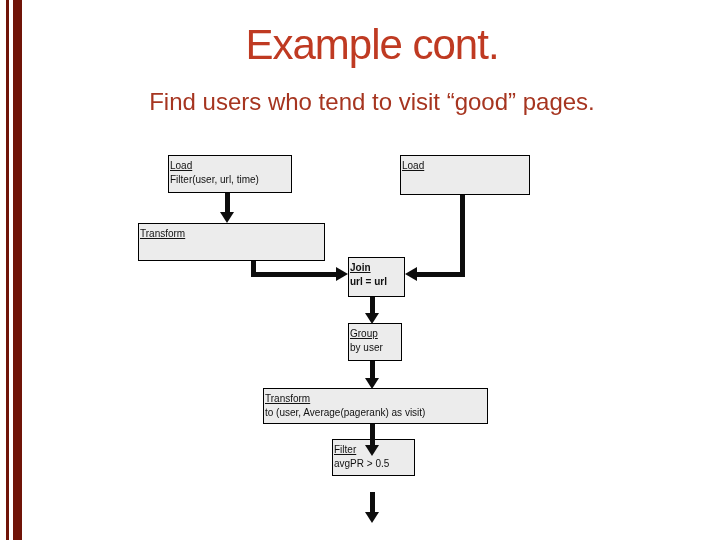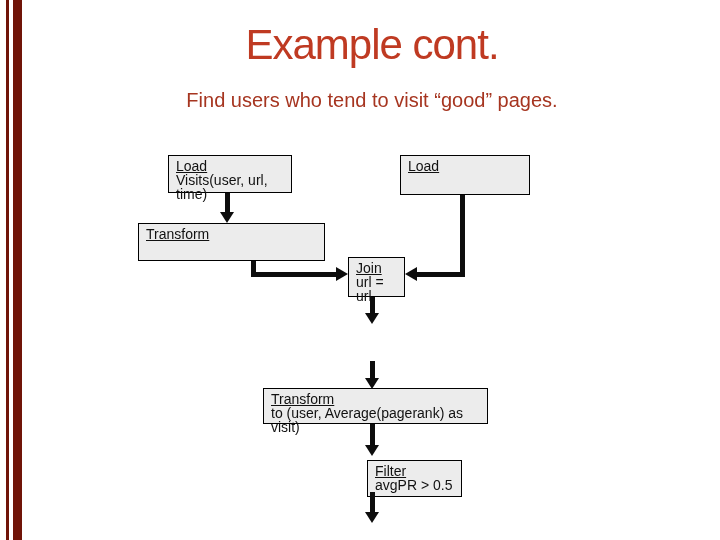--- a/index.html
+++ b/index.html
@@ -17,41 +17,41 @@
   .stripe.thick{left:13px;width:9px;}
 
   
   .title{
     position:absolute;left:24px;right:0;top:20px;
     text-align:center;font-size:42px;line-height:1.2;
     color:#bf3a22;letter-spacing:-1px;
   }
   .subtitle{
     position:absolute;left:24px;right:0;top:88px;
-    text-align:center;font-size:20px;line-height:1.2;
+    text-align:center;font-size:24px;line-height:1.2;
     color:#a63520;
   }
 
   
   .node{
     position:absolute;
     background:#ececec;
     border:1px solid #000;
     box-sizing:border-box;
-    padding:3px 7px;
-    font-size:14px;line-height:14px;color:#111;
+    padding:3px 1px;
+    font-size:10px;line-height:14px;color:#111;
   }
   .node-title{text-decoration:underline;}
   .n-visits    {left:168px;top:155px;width:124px;height:38px;}
   .n-pages     {left:400px;top:155px;width:130px;height:40px;}
   .n-transform1{left:138px;top:223px;width:187px;height:38px;}
-  .n-join      {left:348px;top:257px;width:57px;height:40px;}
+  .n-join      {left:348px;top:257px;width:57px;height:40px;font-weight:bold;}
   .n-group     {left:348px;top:323px;width:54px;height:38px;}
   .n-transform2{left:263px;top:388px;width:225px;height:36px;}
-  .n-filter    {left:332px;top:460px;width:95px;height:37px;margin-left:35px;}
+  .n-filter    {left:332px;top:439px;width:83px;height:37px;}
 
   
   .seg{position:absolute;background:#0d0d0d;}
   .head{position:absolute;width:0;height:0;}
   .head.down {border-left:7px solid transparent;border-right:7px solid transparent;border-top:11px solid #0d0d0d;}
   .head.left {border-top:7px solid transparent;border-bottom:7px solid transparent;border-right:12px solid #0d0d0d;}
   .head.right{border-top:7px solid transparent;border-bottom:7px solid transparent;border-left:12px solid #0d0d0d;}
 </style>
 </head>
 <body>
@@ -59,36 +59,40 @@
 <div class="slide">
 
   <div class="stripe thin"></div>
   <div class="stripe thick"></div>
 
   <div class="title">Example cont.</div>
   <div class="subtitle">Find users who tend to visit “good” pages.</div>
 
   <div class="node n-visits">
     <div class="node-title">Load</div>
-    <div class="node-detail">Visits(user, url, time)</div>
+    <div class="node-detail">Filter(user, url, time)</div>
   </div>
 
   <div class="node n-pages">
     <div class="node-title">Load</div>
   </div>
 
   <div class="node n-transform1">
     <div class="node-title">Transform</div>
   </div>
 
   <div class="node n-join">
     <div class="node-title">Join</div>
     <div class="node-detail">url = url</div>
   </div>
 
+  <div class="node n-group">
+    <div class="node-title">Group</div>
+    <div class="node-detail">by user</div>
+  </div>
 
   <div class="node n-transform2">
     <div class="node-title">Transform</div>
     <div class="node-detail">to (user, Average(pagerank) as visit)</div>
   </div>
 
   <div class="node n-filter">
     <div class="node-title">Filter</div>
     <div class="node-detail">avgPR &gt; 0.5</div>
   </div>

